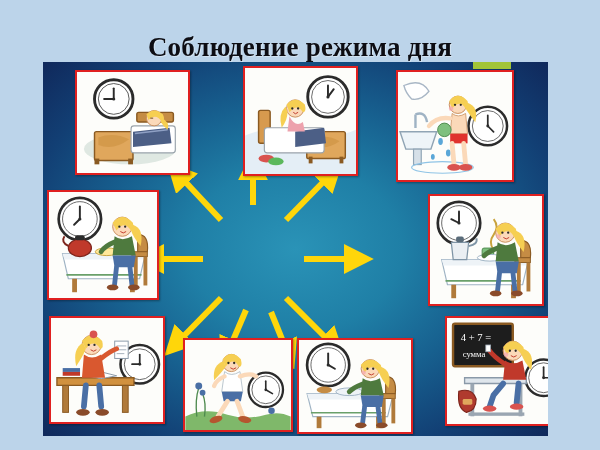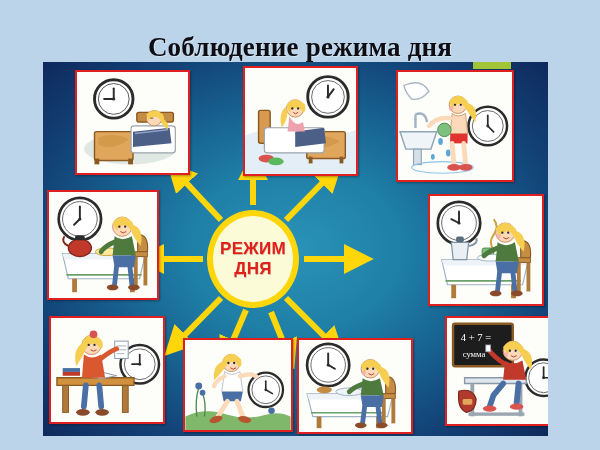--- a/index.html
+++ b/index.html
@@ -141,24 +141,20 @@
       <line x1="178" y1="236" x2="133" y2="282"></line>
 
       <line x1="203" y1="248" x2="185" y2="290"></line>
 
       <line x1="243" y1="236" x2="290" y2="283"></line>
 
       <line x1="228" y1="250" x2="245" y2="292"></line>
     </g>
   </svg>
 
-  <div id="center-node">
-    <span class="cn-line">РЕЖИМ</span>
-    <span class="cn-line">ДНЯ</span>
-  </div>
 
   <div class="card" style="left:32px; top:8px; width:115px; height:105px;">
     <svg class="scene" viewBox="0 0 115 105">
       <rect x="0" y="0" width="115" height="105" fill="#fdfdfa"></rect>
       <ellipse cx="55" cy="80" rx="48" ry="16" fill="#dfe8e2"></ellipse>
 
       <circle cx="38" cy="28" r="20" fill="#fff" stroke="#2b2b2b" stroke-width="3"></circle>
       <circle cx="38" cy="28" r="16" fill="#fff" stroke="#555" stroke-width="1"></circle>
       <g stroke="#2b2b2b" stroke-width="2" stroke-linecap="round">
         <line x1="38" y1="28" x2="38" y2="17"></line>

